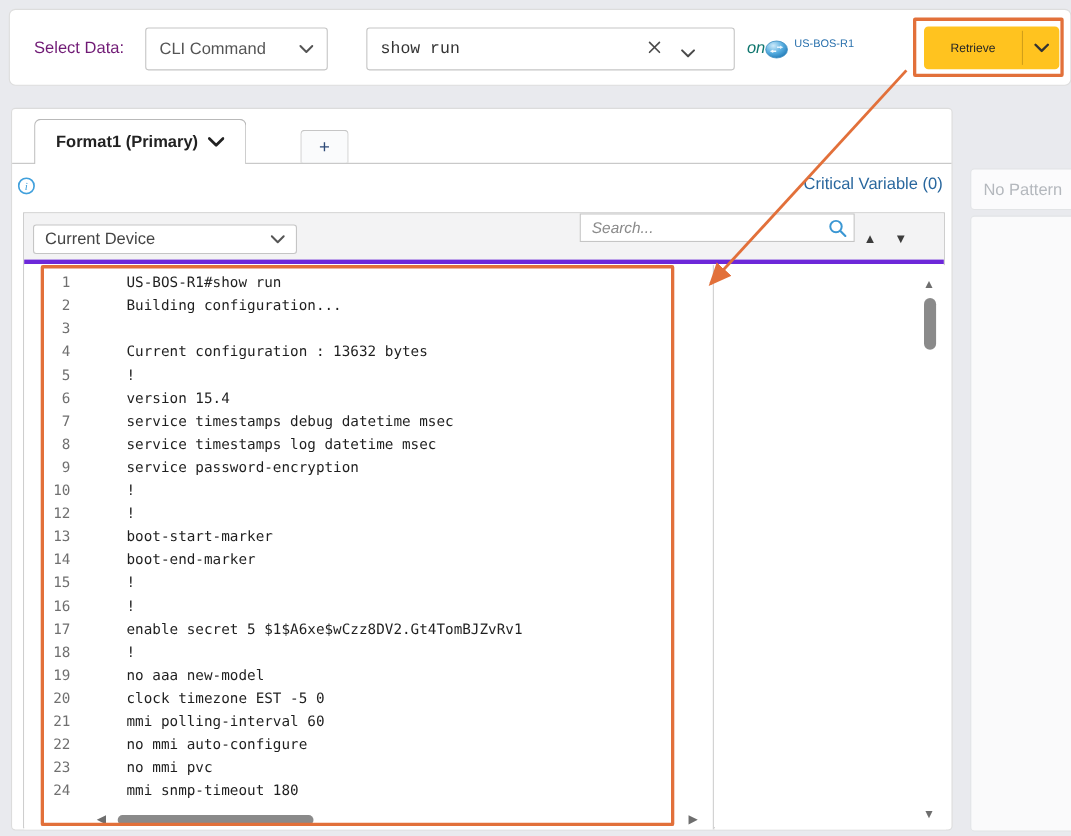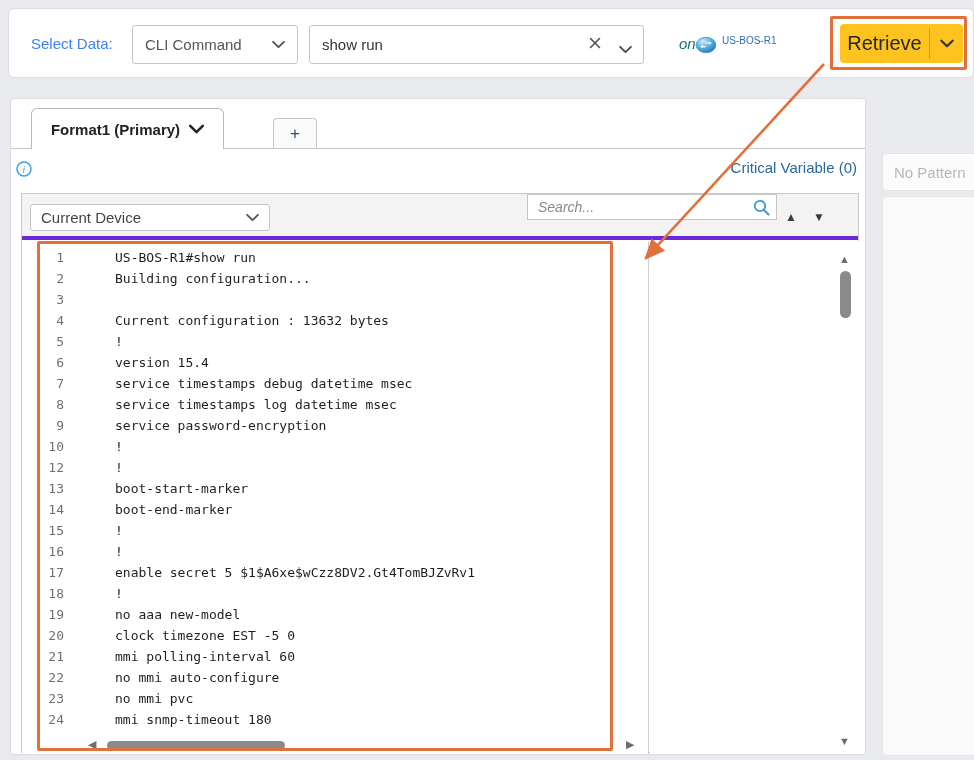--- a/index.html
+++ b/index.html
@@ -12,39 +12,39 @@
     --page-bg:#E9EAEE;
   }
   *{box-sizing:border-box;margin:0;padding:0;}
   html,body{background:var(--page-bg);}
   body{font-family:"Liberation Sans",sans-serif;color:#333;}
   #app{position:relative;width:974px;height:760px;overflow:hidden;background:var(--page-bg);}
 
   
   .topcard{position:absolute;left:8px;top:8px;width:966px;height:70px;background:#fff;
            border:1px solid #ddd;border-radius:6px;}
-  .select-data-label{position:absolute;left:22px;top:26px;font-size:15px;color:#3b82f6;}
+  .select-data-label{position:absolute;left:22px;top:26px;font-size:15px;color:#701a75;}
   .dd{position:absolute;background:#fff;border:1px solid #c5c5c5;border-radius:3px;
       display:flex;align-items:center;font-size:15px;color:#555;}
   .dd-type{left:123px;top:16px;width:166px;height:39px;padding:15px 12px;}
   .dd-type .chev{margin-left:auto;color:#555;}
   .cmd-box{position:absolute;left:300px;top:16px;width:335px;height:39px;}
   .cmd-input{width:100%;height:100%;border:1px solid #c5c5c5;border-radius:3px;
-             font-family:Liberation Sans, sans-serif;font-size:15px;color:#333;
-             padding:0 70px 0 12px;outline:none;}
+             font-family:Liberation Mono, monospace;font-size:15px;color:#333;
+             padding:0 70px 0 12px;outline:none;margin-left:24px;}
   .cmd-clear{position:absolute;right:40px;top:11px;width:16px;height:16px;cursor:pointer;color:#4a4a4a;}
   .cmd-chev{position:absolute;right:12px;top:15px;color:#4a4a4a;cursor:pointer;}
   .on-label{position:absolute;left:670px;top:26px;font-size:15px;font-style:italic;color:#0f766e;}
   .device-icon{position:absolute;left:686px;top:27px;width:22px;height:18px;}
   .device-name{position:absolute;left:713px;top:26px;font-size:10px;color:var(--link-blue);
                text-decoration:none;cursor:pointer;}
   .retrieve-btn{position:absolute;left:831px;top:15px;width:123px;height:39px;border:none;
                 background:var(--retrieve-yellow);border-radius:4px;display:flex;align-items:center;
                 cursor:pointer;font-family:"Liberation Sans",sans-serif;}
-  .retrieve-label{flex:0 0 89px;text-align:center;font-size:20px;color:#262626;}
+  .retrieve-label{flex:0 0 89px;text-align:center;font-size:11px;color:#262626;}
   .retrieve-divider{width:1px;height:31px;background:rgba(0,0,0,.18);}
   .retrieve-caret{flex:1;display:flex;align-items:center;justify-content:center;color:#333;}
 
   
   .maincard{position:absolute;left:10px;top:98px;width:856px;height:657px;background:#fff;
             border:1px solid #dcdcdc;border-radius:4px;}
   .tab-sep{position:absolute;left:0;top:49px;width:100%;height:1px;background:#c4c4c4;z-index:1;}
   .tab-active{position:absolute;left:20px;top:9px;width:193px;height:41px;background:#fff;
               border:1px solid #b9b9b9;border-bottom:none;border-radius:6px 6px 0 0;z-index:2;
               display:flex;align-items:center;justify-content:center;gap:9px;cursor:pointer;}

